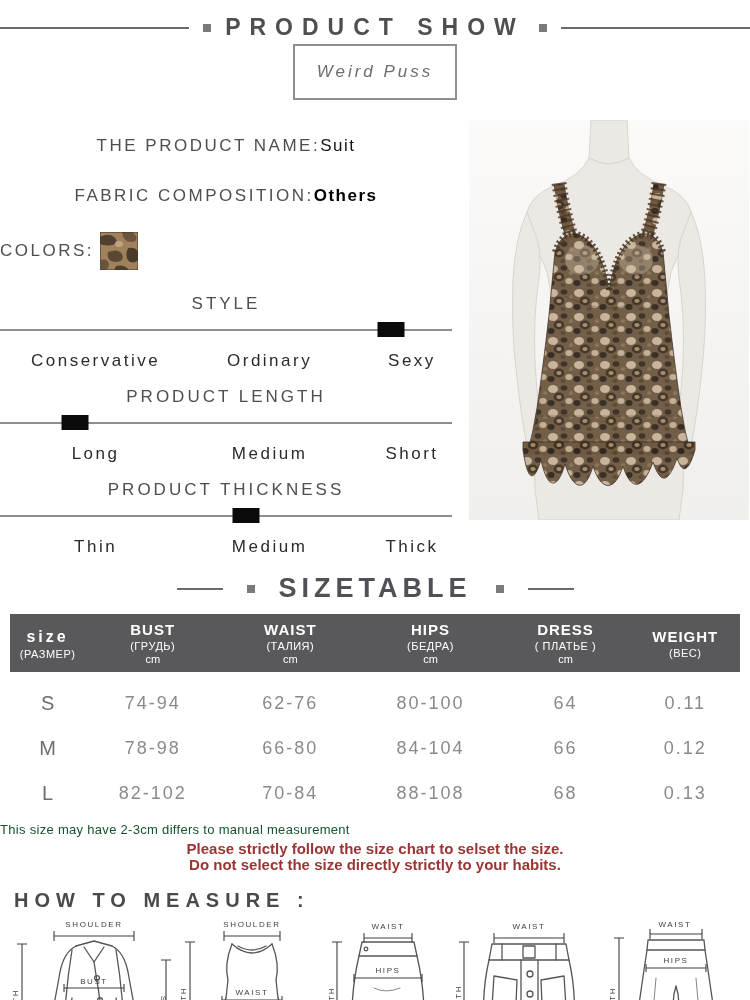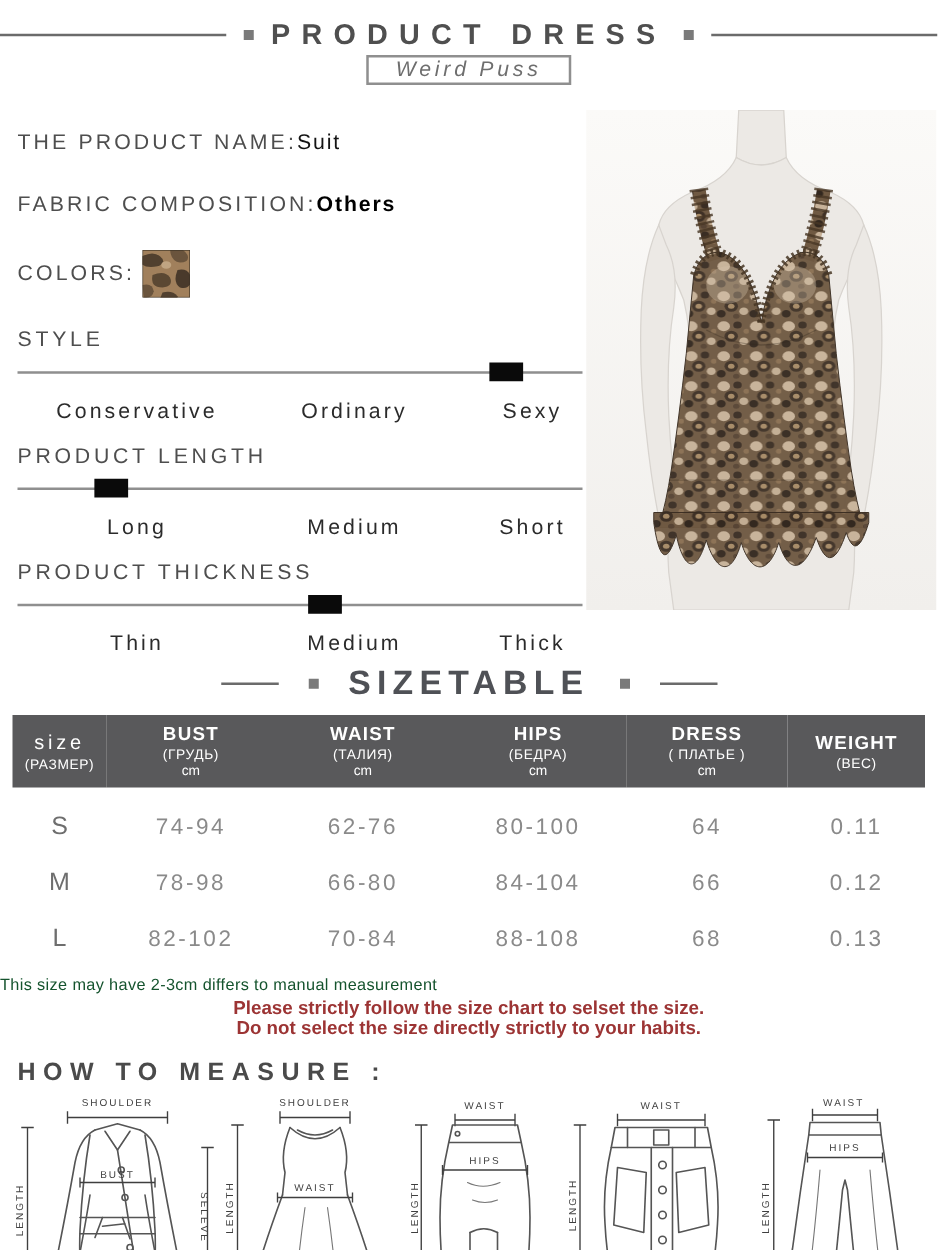--- a/index.html
+++ b/index.html
@@ -9,58 +9,58 @@
   }
   .page { width:750px; height:1000px; position:relative; }
 
   
   .hdr { display:flex; align-items:center; gap:14px; padding-top:14px; }
   .hdr-line { flex:1; height:2px; background:#6b6b6b; }
   .hdr-sq { width:8px; height:8px; background:#7a7a7a; flex:none; }
   .hdr-title { font-size:23px; font-weight:600; letter-spacing:9px; color:#4f4f4f; white-space:nowrap; }
   .brand-box {
     width:fit-content; margin:3px auto 0; border:2px solid #8f8f8f;
-    padding:0 22px; font-style:italic; font-size:17px; letter-spacing:3px; color:#6e6e6e;
+    padding:16px 22px; font-style:italic; font-size:17px; letter-spacing:3px; color:#6e6e6e;
   }
 
   
-  .top { display:flex; padding-left:14px; margin-top:6px; }
+  .top { display:flex; margin-top:6px;text-align:center; }
   .left-col { width:452px; flex:none; }
   .photo-wrap { margin-left:auto; margin-top:14px; width:282px; }
 
   .info-line { margin-top:30px; font-size:17px; letter-spacing:2.5px; color:#4e4e4e; white-space:nowrap; }
   .info-line .val { color:#141414; letter-spacing:1.5px; }
   .info-line .val-bold { color:#000; font-weight:700; letter-spacing:1.5px; }
   .colors-row { display:flex; align-items:center; margin-top:26px; }
   .swatch { width:38px; height:38px; margin-left:6px; display:inline-block; }
 
   .attr { margin-top:24px; }
   .attr-title { font-size:17px; letter-spacing:3px; color:#4e4e4e; }
   .attr-track { position:relative; height:2px; background:#8f8f8f; margin-top:15px; }
   .attr-marker { position:absolute; width:27px; height:15px; background:#0a0a0a; top:-7px; transform:translateX(-50%); }
   .attr-opts { position:relative; height:24px; margin-top:8px; }
   .attr-opts span {
     position:absolute; transform:translateX(-50%); white-space:nowrap;
     font-size:17px; letter-spacing:2.5px; color:#2b2b2b; top:12px;margin-left:21px;
   }
 
   
-  .st-hdr { display:flex; align-items:center; justify-content:center; gap:24px; margin-top:14px; }
+  .st-hdr { display:flex; align-items:center; justify-content:center; gap:24px; margin-top:24px; }
   .st-line { width:46px; height:2px; background:#6b6b6b; }
   .st-sq { width:8px; height:8px; background:#7a7a7a; }
   .st-title { font-size:27px; font-weight:700; letter-spacing:5px; color:#4f5156; }
   .st-sub { text-align:center; margin-top:2px; font-size:13px; letter-spacing:1px; color:#55565a;
             display:flex; align-items:center; justify-content:center; gap:6px; }
   .lens { display:inline-block; width:6px; height:15px; border:2px solid #55565a; }
   .lens.l { border-right:none; } .lens.r { border-left:none; }
 
   table.sizes { width:730px; margin:10px auto 0; border-collapse:collapse; table-layout:fixed; }
   table.sizes th { background:#59595b; color:#fff; padding:7px 2px 6px; font-weight:400; }
   .th-en { font-size:15px; font-weight:700; letter-spacing:1px; }
-  .th-en.size-en { font-weight:400; font-size:16px; letter-spacing:3px; }
+  .th-en.size-en { font-weight:700; font-size:16px; letter-spacing:3px; }
   .th-ru { font-size:11px; margin-top:2px; letter-spacing:.5px; }
   .th-unit { font-size:11px; margin-top:1px; min-height:13px; }
   table.sizes td { text-align:center; font-size:18px; letter-spacing:2px; color:#8a8a8a; padding:11px 0; }
   table.sizes td.size-cell { font-size:20px; color:#6e6e6e; letter-spacing:0; }
   table.sizes tr.first td { padding-top:20px; }
 
   .note-gray { text-align:left; margin-top:6px; font-size:13px; color:#14532d; letter-spacing:.3px; }
   .note-red { text-align:center; font-size:15px; font-weight:600; color:#9c3434; line-height:1.05; }
   .note-red.first { margin-top:4px; }
 
@@ -74,21 +74,21 @@
   .garment-thin { fill:none; stroke:#777; stroke-width:.9; stroke-linecap:round; }
 </style>
 </head>
 <body>
 
 <div class="page">
 
   <div class="hdr">
     <div class="hdr-line"></div>
     <div class="hdr-sq"></div>
-    <div class="hdr-title">PRODUCT DRESS</div>
+    <div class="hdr-title">PRODUCT SHOW</div>
     <div class="hdr-sq"></div>
     <div class="hdr-line"></div>
   </div>
   <div class="brand-box">Weird Puss</div>
 
   <div class="top">
     <div class="left-col">
 
       <div class="info-line">
         <span>THE PRODUCT NAME:</span><span class="val">Suit</span>

